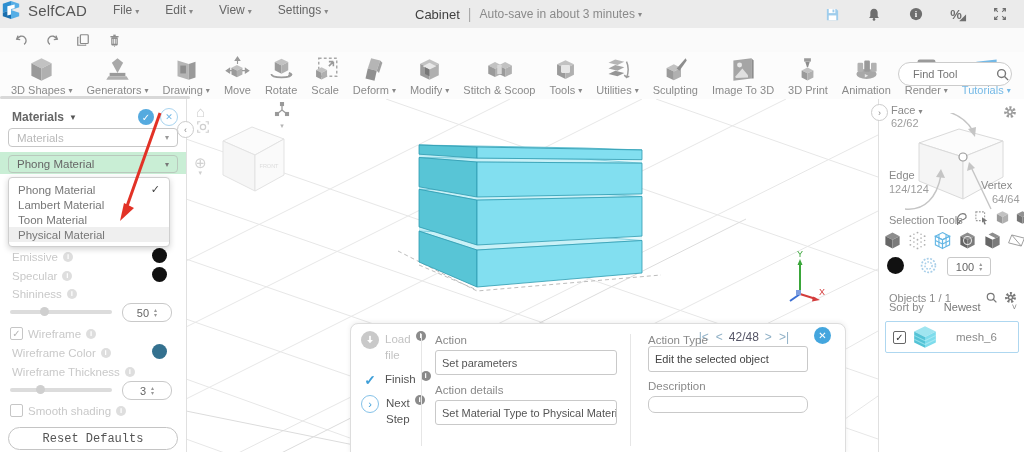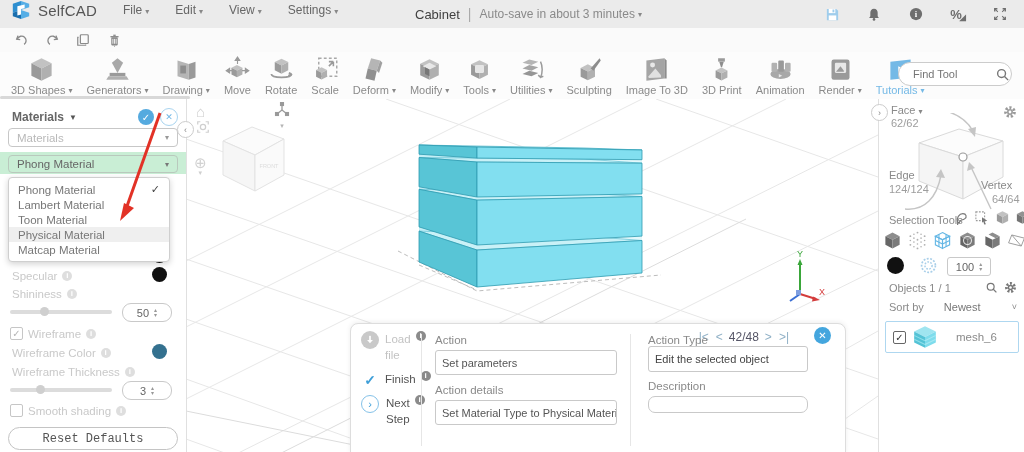--- a/index.html
+++ b/index.html
@@ -165,21 +165,21 @@
       <circle cx="8" cy="8" r="1.6" fill="#fff"></circle>
     </symbol>
     <symbol id="sym-search" viewBox="0 0 16 16">
       <circle cx="7" cy="7" r="4.2" fill="none" stroke="currentColor" stroke-width="1.5"></circle>
       <line x1="10.2" y1="10.2" x2="14" y2="14" stroke="currentColor" stroke-width="1.5"></line>
     </symbol>
   </defs>
 </svg>
 
 <div id="topbar" class="a">
-  <div class="row" style="height:20px;padding-left:10px;">
+  <div class="row" style="height:20px;">
     <svg width="22" height="20" viewBox="0 0 24 22">
       <polygon points="3,4 12,1 12,11 3,14" fill="#2f8fd0"></polygon>
       <polygon points="3,14 12,11 12,21 3,18" fill="#1b6fae"></polygon>
       <polygon points="12,1 21,4 21,8 12,11" fill="#55aee6"></polygon>
       <polygon points="12,11 21,14 21,18 12,21" fill="#55aee6"></polygon>
       <polygon points="8,7 16,5 16,9 12,10 12,16 8,17" fill="#fff"></polygon>
     </svg>
     <span class="logo-txt">SelfCAD</span>
     <span style="width:26px"></span>
     <span class="menu"><span>File</span><span class="caret">▾</span></span>
@@ -320,20 +320,28 @@
           <span class="caret">▾</span>
         </span>
       </div>
     <div class="tb-item">
         <svg class="tb-ico">
           <use href="#sym-modify"></use>
         </svg>
         <span class="tb-lblrow">
           <span class="tb-lbl">Modify</span>
           <span class="caret">▾</span>
+        </span>
+      </div>
+    <div class="tb-item">
+        <svg class="tb-ico">
+          <use href="#sym-stitch"></use>
+        </svg>
+        <span class="tb-lblrow">
+          <span class="tb-lbl">Stitch &amp; Scoop</span>
         </span>
       </div>
     <div class="tb-item">
         <svg class="tb-ico">
           <use href="#sym-tools"></use>
         </svg>
         <span class="tb-lblrow">
           <span class="tb-lbl">Tools</span>
           <span class="caret">▾</span>
         </span>
@@ -526,23 +534,20 @@
       </div>
     <div class="dd-item">
         <span>Lambert Material</span>
       </div>
     <div class="dd-item">
         <span>Toon Material</span>
       </div>
     <div class="dd-item hover">
         <span>Physical Material</span>
       </div>
-    <div class="dd-item">
-        <span>Matcap Material</span>
-      </div>
   </div>
 
   <svg class="a" style="left:0;top:0;z-index:40;pointer-events:none;" width="186" height="240">
     <line x1="160" y1="14" x2="126" y2="110" stroke="#e23226" stroke-width="3"></line>
     <polygon points="120,122 124,104 134,109" fill="#e23226"></polygon>
   </svg>
 
   <div class="plabel a" style="left:12px;top:152px;">
       <span>Emissive</span>
       <span class="ibadge">i</span>
@@ -705,21 +710,21 @@
         <circle cx="8" cy="8" r="3.4" fill="none" stroke="#a9cfe9" stroke-width="1.4" stroke-dasharray="1.6 1.3"></circle>
       </svg>
     <div class="stepper a" style="left:60px;top:0px;width:42px;border-radius:3px;">
       <span>100</span>
         <span class="arr">
           <span>▴</span>
           <span>▾</span>
         </span>
     </div>
   </div>
-  <div class="row a" style="left:10px;top:182px;width:128px;">
+  <div class="row a" style="left:10px;top:192px;width:128px;">
     <span class="rp-label">Objects 1 / 1</span>
     <svg width="13" height="13" viewBox="0 0 16 16" style="margin-left:auto;color:#777;">
         <use href="#sym-search"></use>
       </svg>
     <svg width="13" height="13" style="margin-left:6px;color:#777;">
         <use href="#sym-gear"></use>
       </svg>
   </div>
   <div class="row a" style="left:10px;top:202px;width:128px;">
     <span class="rp-label">Sort by</span>

